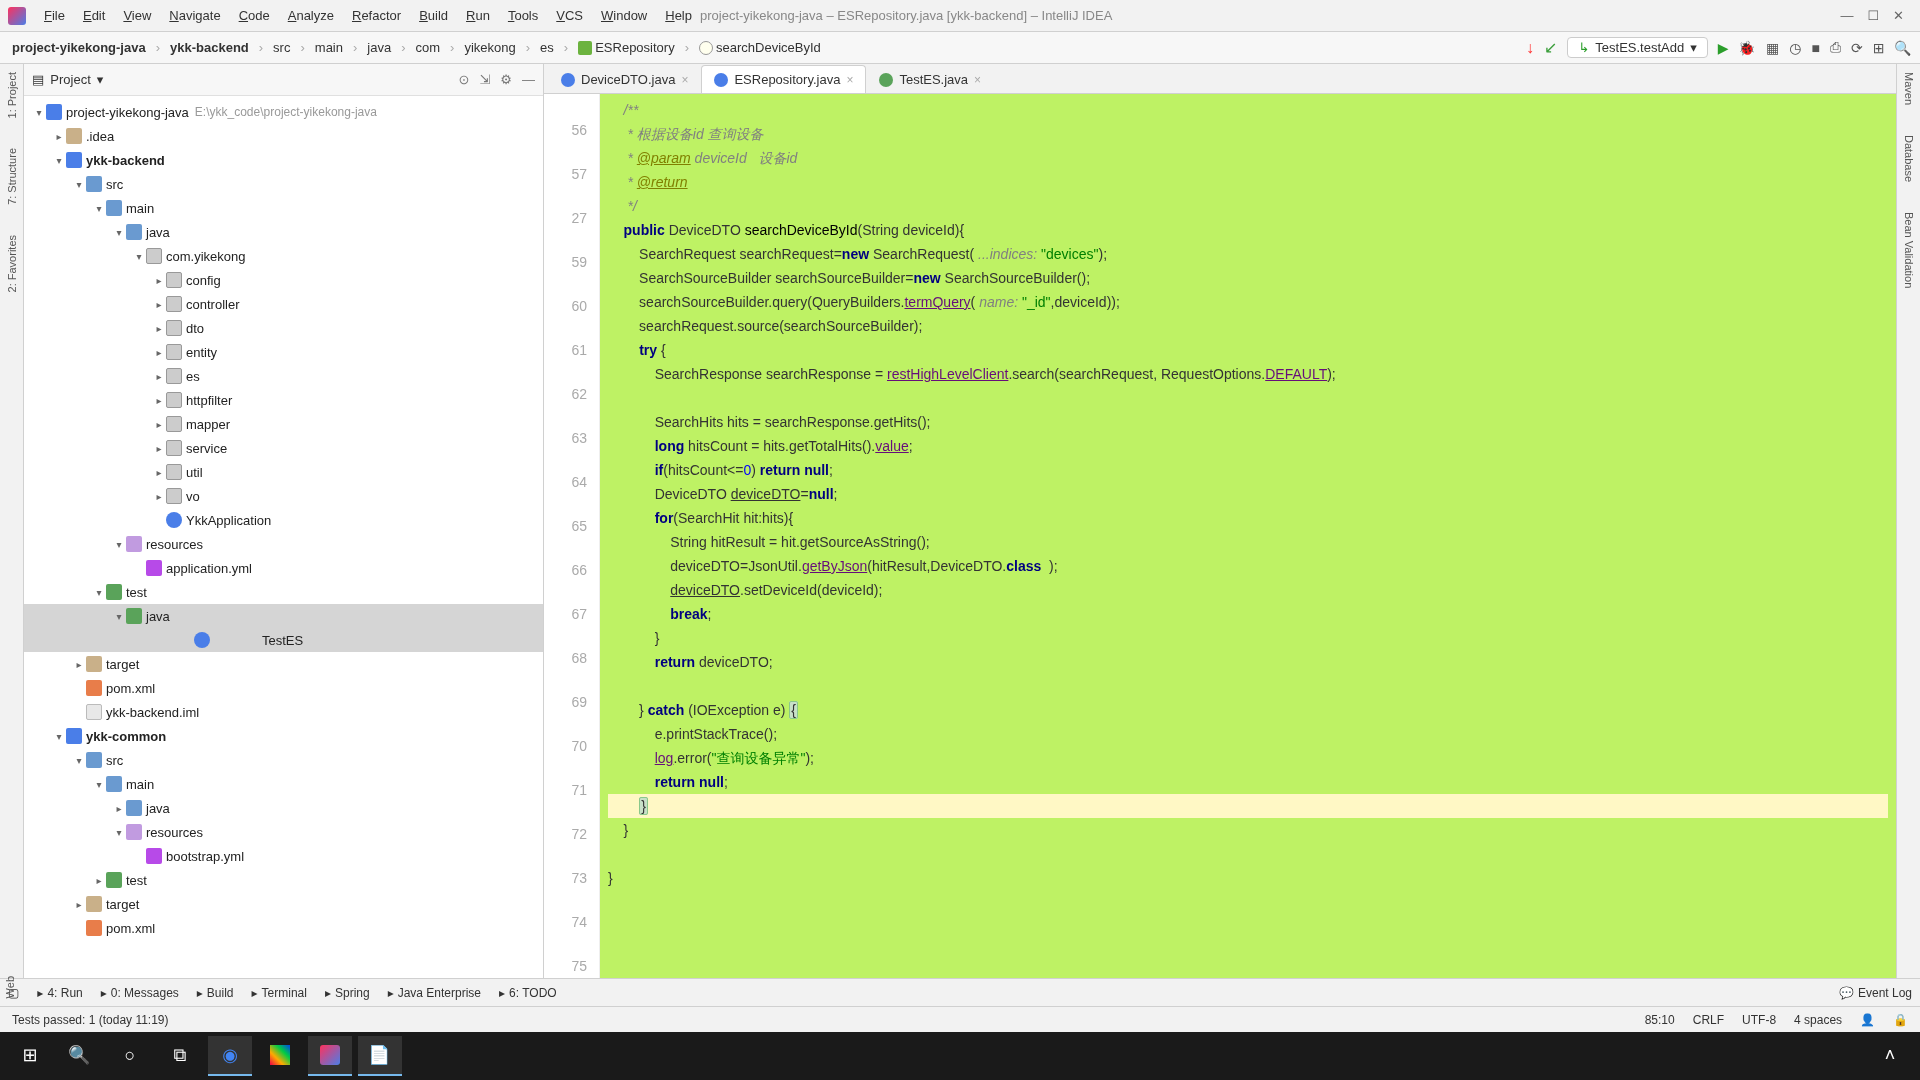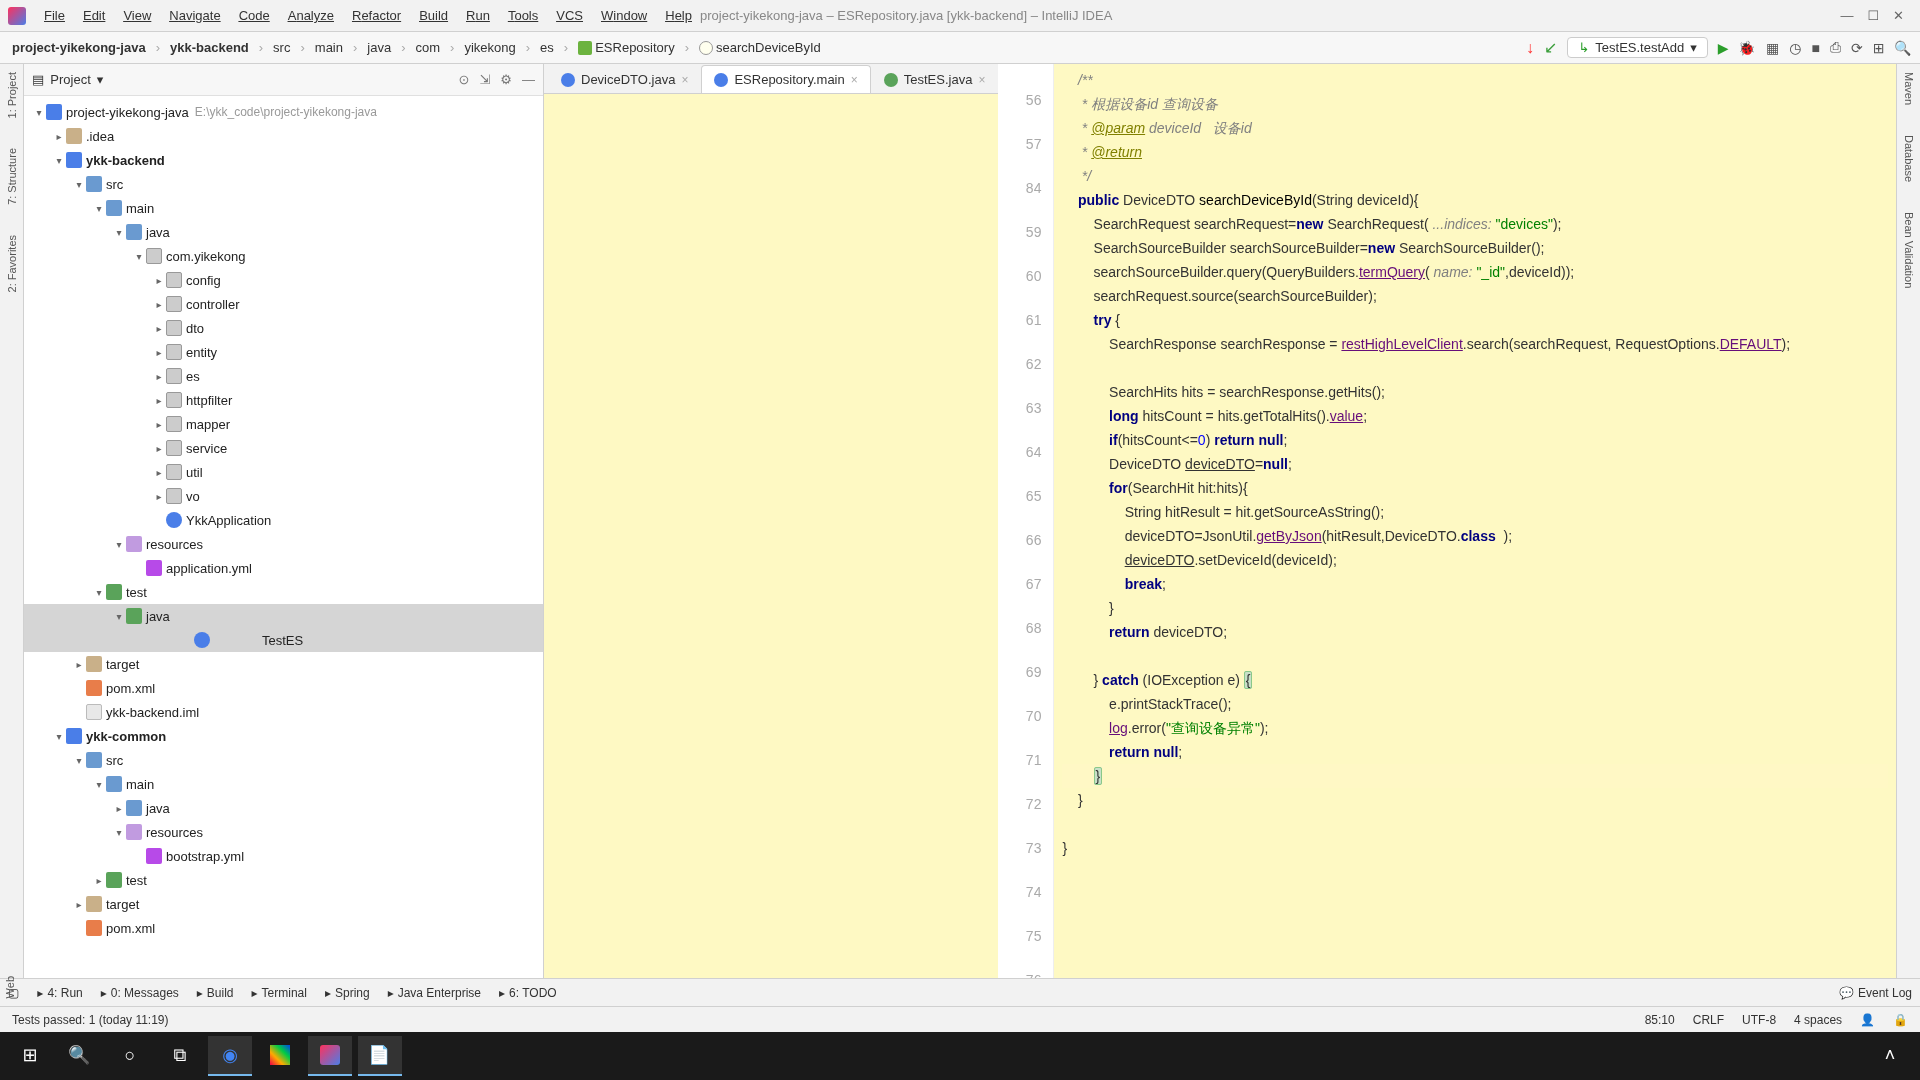--- a/index.html
+++ b/index.html
@@ -1,21 +1,21 @@
 <!DOCTYPE html>
 <html><head>
 <meta charset="utf-8">
 <style>
 * { margin: 0; padding: 0; box-sizing: border-box; font-family: "Segoe UI", Arial, sans-serif; }
 body { width: 1920px; height: 1080px; background: #f2f2f2; overflow: hidden; font-size: 13px; color: #333; }
 
 .titlebar { height: 32px; background: #f2f2f2; display: flex; align-items: center; padding: 0 8px; border-bottom: 1px solid #d0d0d0; }
 .titlebar .logo { width: 18px; height: 18px; background: linear-gradient(135deg,#fe315d,#4a7ee8); border-radius: 3px; margin-right: 10px; }
 .titlebar .menus { display: flex; gap: 2px; }
-.titlebar .menus span { padding: 4px 8px; cursor: pointer; text-decoration: underline; }
+.titlebar .menus span { padding: 4px 8px; cursor: pointer; }
 .titlebar .menus span:first-letter { text-decoration: underline; }
 .titlebar .wtitle { flex: 1; text-align: left; color: #888; }
 .titlebar .wincontrols { display: flex; gap: 14px; padding-right: 8px; color: #666; }
 
 .navbar { height: 32px; background: #f7f7f7; display: flex; align-items: center; padding: 0 8px; border-bottom: 1px solid #d0d0d0; }
 .navbar .crumbs { display: flex; align-items: center; gap: 6px; flex: 1; }
 .navbar .crumbs .sep { color: #aaa; }
 .navbar .crumbs .crumb { padding: 2px 4px; }
 .navbar .crumbs .crumb.bold { font-weight: bold; }
 .navbar .crumbs .ficon { display: inline-block; width: 14px; height: 14px; background: #6cb33f; border-radius: 2px; margin-right: 3px; vertical-align: middle; }
@@ -49,21 +49,21 @@
 .tree .ticon.testdir { background: #5aa35a; }
 .tree .ticon.resdir { background: #c19be0; }
 .tree .ticon.pkg { background: #ccc; border: 1px solid #999; }
 .tree .ticon.file { background: #e8e8e8; border: 1px solid #bbb; }
 .tree .ticon.java { background: #4a7ee8; border-radius: 50%; }
 .tree .ticon.xml { background: #e87d4a; }
 .tree .ticon.yml { background: #b74ae8; }
 .tree .nlabel { color: #222; }
 .tree .nextra { color: #999; margin-left: 6px; font-size: 12px; }
 
-.editor { flex: 1; background: #fef9c3; display: flex; flex-direction: row; }
+.editor { flex: 1; background: #bef264; display: flex; flex-direction: column; }
 .tabs { height: 30px; display: flex; align-items: flex-end; background: #f2f2f2; border-bottom: 1px solid #d0d0d0; padding-left: 4px; }
 .tabs .tab { height: 28px; display: flex; align-items: center; padding: 0 12px; gap: 6px; border: 1px solid transparent; border-bottom: none; font-size: 13px; cursor: pointer; }
 .tabs .tab.active { background: #fff; border-color: #d0d0d0; border-radius: 4px 4px 0 0; }
 .tabs .tab .tic { width: 14px; height: 14px; background: #4a7ee8; border-radius: 50%; }
 .tabs .tab .tic.green { background: #5aa35a; }
 .tabs .tab .close { color: #aaa; font-size: 12px; }
 .code { flex: 1; display: flex; font-family: "Consolas","Courier New",monospace; font-size: 14px; line-height: 24px; overflow: hidden; }
 .gutter { width: 56px; background: #fff; color: #aaa; text-align: right; padding: 4px 12px 4px 4px; border-right: 1px solid #eee; }
 .gutter .ln { height: 24px; margin-top: 20px; }
 .codelines { flex: 1; padding: 4px 8px; white-space: pre; overflow: hidden; }
@@ -370,34 +370,34 @@
 
   <div class="editor">
     <div class="tabs" id="tabs">
         <div class="tab">
           <span class="tic "></span>
           <span>DeviceDTO.java</span>
           <span class="close">×</span>
         </div>
         <div class="tab active">
           <span class="tic "></span>
-          <span>ESRepository.main</span>
+          <span>ESRepository.java</span>
           <span class="close">×</span>
         </div>
         <div class="tab">
           <span class="tic green"></span>
           <span>TestES.java</span>
           <span class="close">×</span>
         </div>
       </div>
     <div class="code">
       <div class="gutter" id="gutter">
           <div class="ln">56</div>
           <div class="ln">57</div>
-          <div class="ln">84</div>
+          <div class="ln">27</div>
           <div class="ln">59</div>
           <div class="ln">60</div>
           <div class="ln">61</div>
           <div class="ln">62</div>
           <div class="ln">63</div>
           <div class="ln">64</div>
           <div class="ln">65</div>
           <div class="ln">66</div>
           <div class="ln">67</div>
           <div class="ln">68</div>

